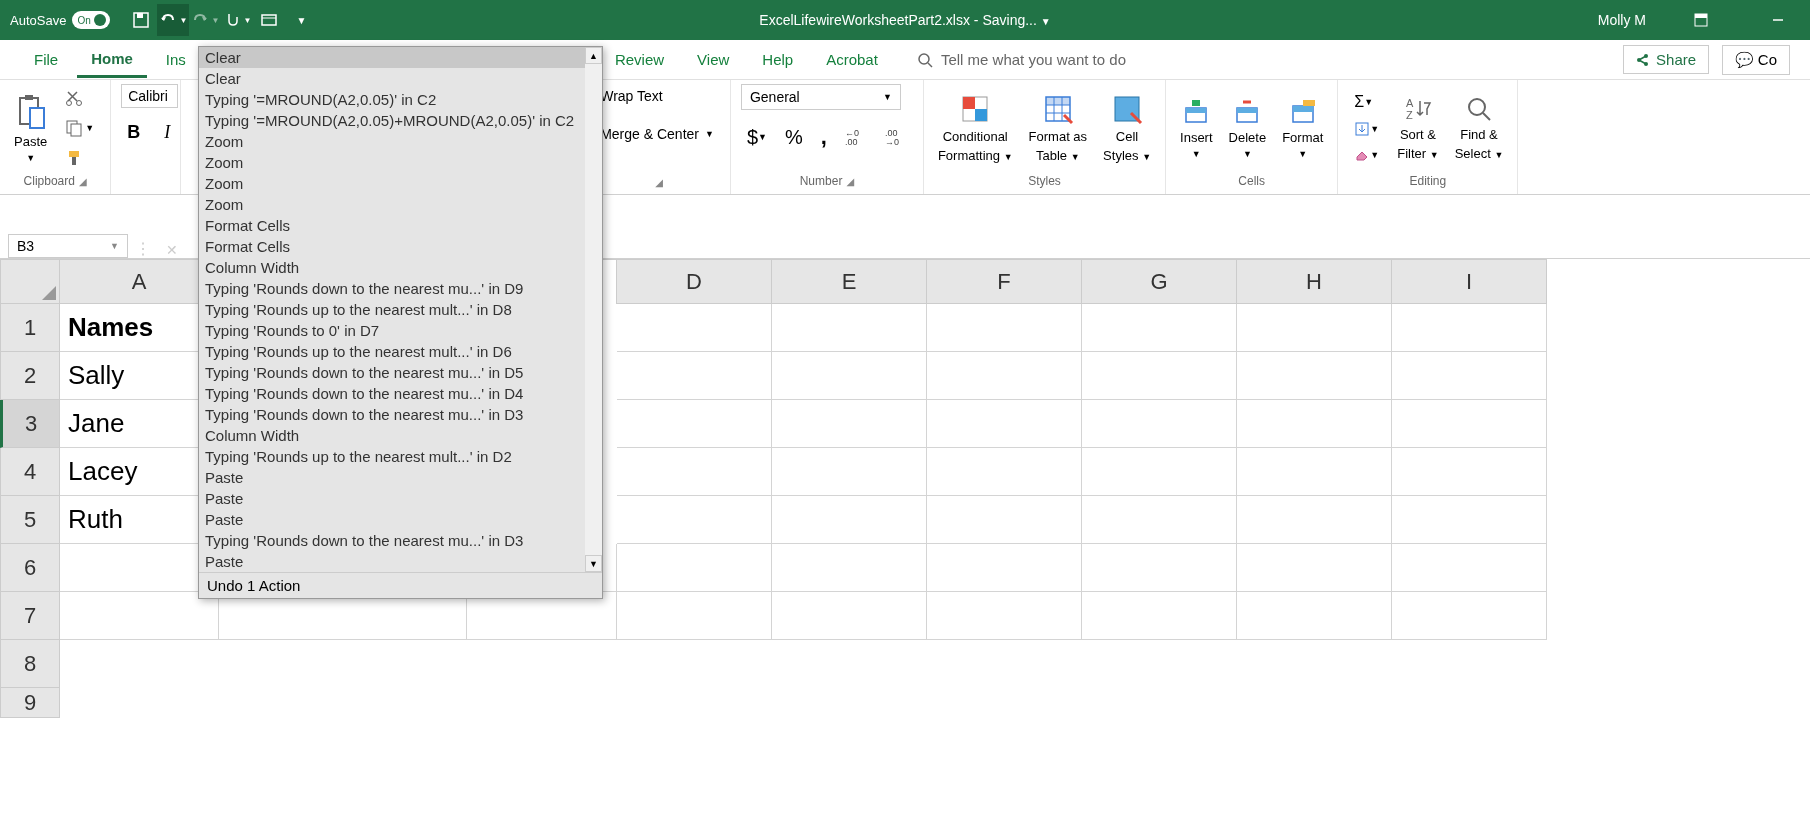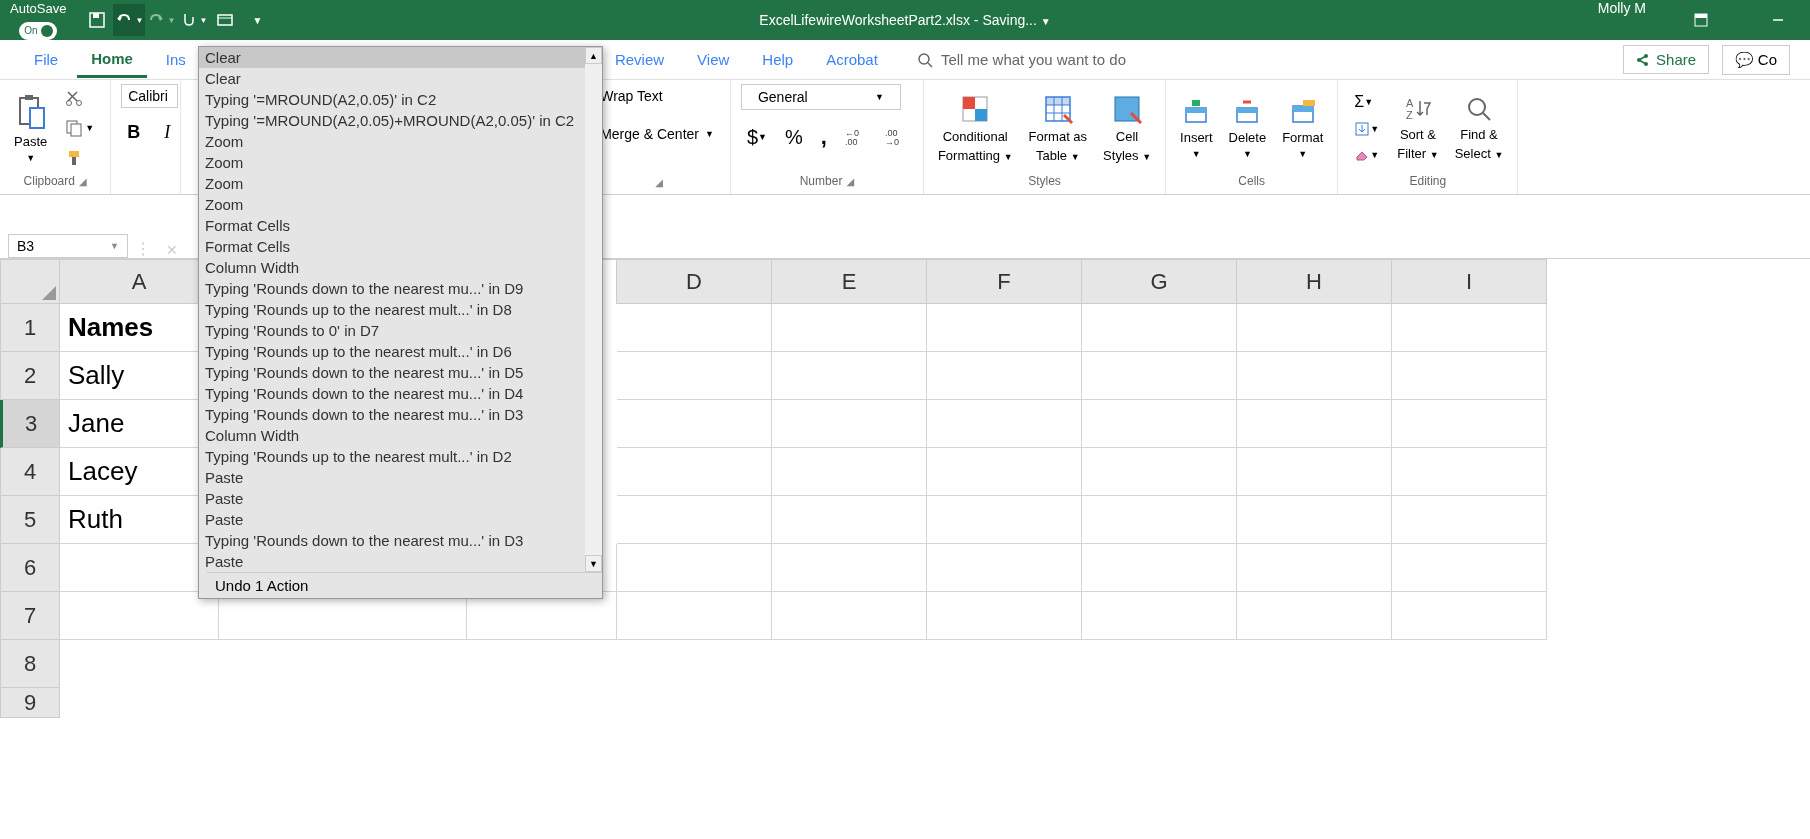--- a/index.html
+++ b/index.html
@@ -1,47 +1,47 @@
 <!DOCTYPE html>
 <html><head>
   <meta charset="utf-8">
   <style>
     * { margin: 0; padding: 0; box-sizing: border-box; font-family: 'Segoe UI', Tahoma, sans-serif; }
     body { background: #fff; overflow: hidden; width: 1810px; height: 839px; }
     
     .titlebar { background: #217346; height: 40px; display: flex; align-items: center; padding: 0 10px; color: white; position: relative; }
-    .autosave { display: flex; align-items: center; gap: 6px; font-size: 13px; margin-right: 15px; flex-direction: column; }
+    .autosave { display: flex; align-items: center; gap: 6px; font-size: 13px; margin-right: 15px; }
     .toggle { background: white; border-radius: 10px; width: 38px; height: 18px; display: flex; align-items: center; padding: 2px; }
     .toggle-text { color: #217346; font-size: 10px; margin-left: 3px; }
     .toggle-dot { width: 12px; height: 12px; background: #217346; border-radius: 50%; margin-left: auto; margin-right: 2px; }
     .qat-btn { width: 32px; height: 32px; display: flex; align-items: center; justify-content: center; cursor: pointer; }
     .undo-active { background: #185c37; }
     .dropdown-arrow { font-size: 8px; margin-left: 2px; }
     .title-center { position: absolute; left: 50%; transform: translateX(-50%); font-size: 14px; }
-    .title-right { margin-left: auto; display: flex; align-items: flex-start; gap: 32px; font-size: 14px; }
+    .title-right { margin-left: auto; display: flex; align-items: center; gap: 32px; font-size: 14px; }
     .win-btn { width: 45px; height: 40px; display: flex; align-items: center; justify-content: center; cursor: pointer; }
     
     .ribbon-tabs { height: 40px; display: flex; align-items: center; padding: 0 20px; border-bottom: 1px solid #e0e0e0; gap: 5px; }
-    .tab { padding: 8px 14px; font-size: 15px; cursor: pointer; color: #3b82f6; }
+    .tab { padding: 8px 14px; font-size: 15px; cursor: pointer; color: #15803d; }
     .tab.active { color: #217346; border-bottom: 3px solid #217346; font-weight: 600; }
     .tellme { display: flex; align-items: center; gap: 8px; color: #666; margin-left: 20px; font-size: 15px; }
     .share-btn { margin-left: auto; border: 1px solid #ccc; padding: 5px 12px; display: flex; align-items: center; gap: 6px; color: #217346; font-size: 15px; cursor: pointer; }
     .comments-btn { border: 1px solid #ccc; padding: 5px 12px; margin-left: 8px; font-size: 15px; }
     
     .ribbon-content { height: 115px; display: flex; border-bottom: 1px solid #d0d0d0; background: #fff; }
     .ribbon-group { border-right: 1px solid #e6e6e6; padding: 4px 10px; display: flex; flex-direction: column; }
     .group-body { flex: 1; display: flex; align-items: center; gap: 8px; }
     .group-label { text-align: center; font-size: 12px; color: #666; padding: 2px 0; display: flex; justify-content: center; align-items: center; gap: 4px; }
     .dlg-launcher { font-size: 10px; color: #888; cursor: pointer; }
     
     .btn-large { display: flex; flex-direction: column; align-items: center; gap: 4px; padding: 4px; cursor: pointer; font-size: 13px; }
     .btn-small { padding: 4px 6px; cursor: pointer; display: flex; align-items: center; font-size: 14px; }
     
     .font-name { border: 1px solid #ccc; padding: 3px 6px; width: 57px; font-size: 14px; }
-    .number-format { border: 1px solid #ccc; padding: 4px 16px; width: 160px; font-size: 14px; display: flex; justify-content: space-between; align-items: center; }
+    .number-format { border: 1px solid #ccc; padding: 4px 8px; width: 160px; font-size: 14px; display: flex; justify-content: space-between; align-items: center; }
     
     .namebox-row { height: 28px; display: flex; align-items: flex-end; border-bottom: 1px solid #d0d0d0; margin-top: 36px; }
     .namebox { width: 120px; border: 1px solid #ccc; padding: 3px 8px; margin-left: 8px; font-size: 14px; display: flex; justify-content: space-between; align-items: center; }
     .fx-btn { padding: 0 8px; color: #888; font-size: 14px; cursor: pointer; }
     .formula-bar { flex: 1; padding: 3px 8px; font-size: 14px; }
     
     .grid-area { display: flex; }
     .row-headers { width: 60px; }
     .corner { width: 60px; height: 45px; background: #e6e6e6; border: 1px solid #ccc; position: relative; }
     .corner::after { content: ''; position: absolute; right: 3px; bottom: 3px; border-left: 14px solid transparent; border-bottom: 14px solid #999; }
@@ -58,21 +58,21 @@
     
     .grid-rows { }
     .grid-row { display: flex; height: 48px; }
     .cell { border: 1px solid #d4d4d4; border-top: none; border-left: none; padding: 4px 8px; display: flex; align-items: center; font-size: 26px; overflow: hidden; }
     .cell.bold { font-weight: bold; }
     
     .undo-dropdown { position: absolute; left: 198px; top: 46px; width: 405px; background: #e5e5e5; border: 1px solid #999; box-shadow: 2px 2px 8px rgba(0,0,0,0.3); z-index: 1000; }
     .undo-items { max-height: 535px; overflow: hidden; position: relative; }
     .undo-item { padding: 2px 6px; font-size: 15px; color: #333; cursor: pointer; white-space: nowrap; overflow: hidden; text-overflow: ellipsis; }
     .undo-item.highlighted { background: #c8c8c8; }
-    .undo-footer { padding: 4px 8px; font-size: 15px; border-top: 1px solid #ccc; margin-left: 8px; }
+    .undo-footer { padding: 4px 8px; font-size: 15px; border-top: 1px solid #ccc; }
     .undo-scrollbar { position: absolute; right: 0; top: 0; bottom: 0; width: 17px; background: #f0f0f0; display: flex; flex-direction: column; }
     .scroll-btn { height: 17px; background: #f0f0f0; border: 1px solid #ccc; font-size: 9px; display: flex; align-items: center; justify-content: center; }
     .scroll-thumb { flex: 1; }
 
     svg { display: block; }
   </style>
 </head>
 <body>
 
 <div class="titlebar">

